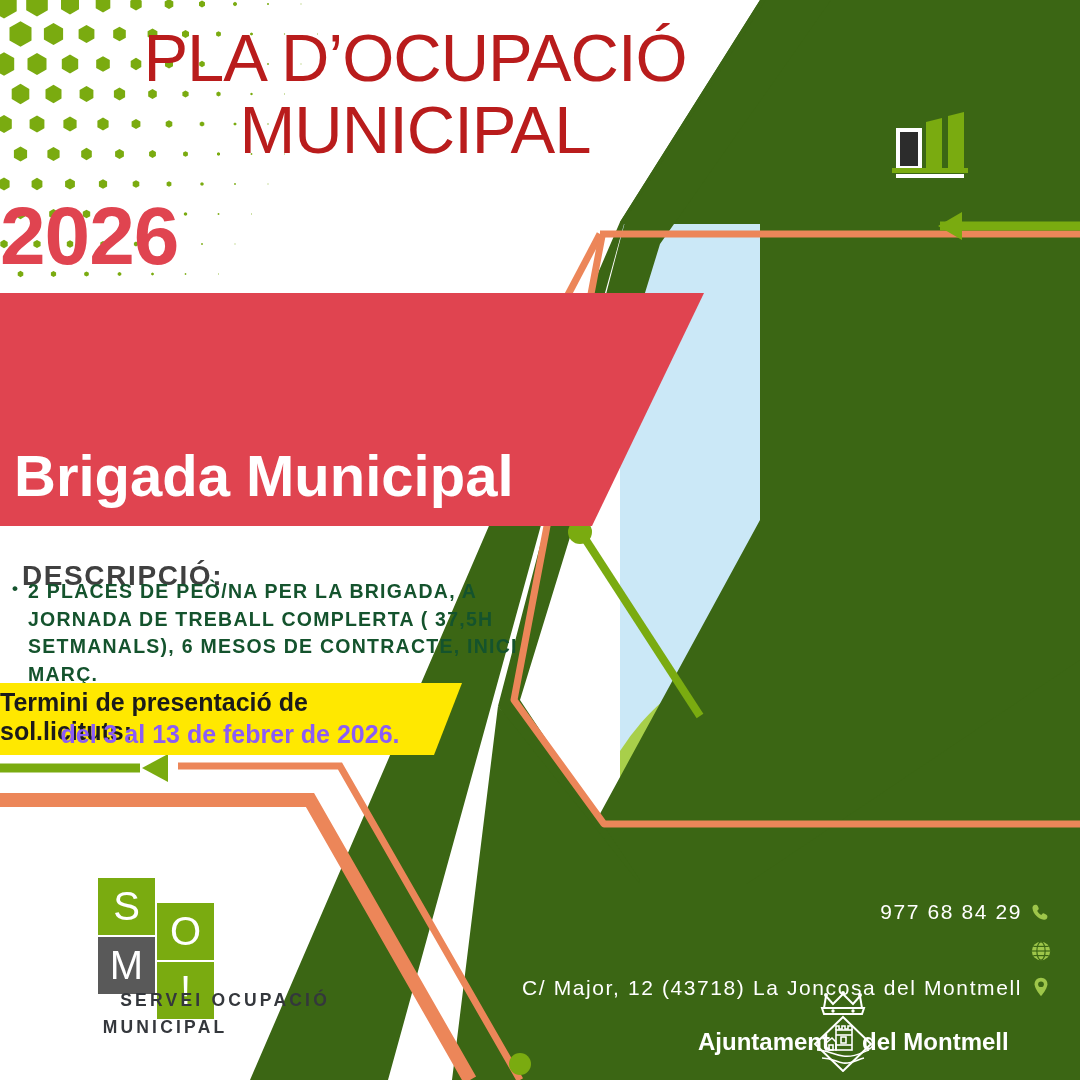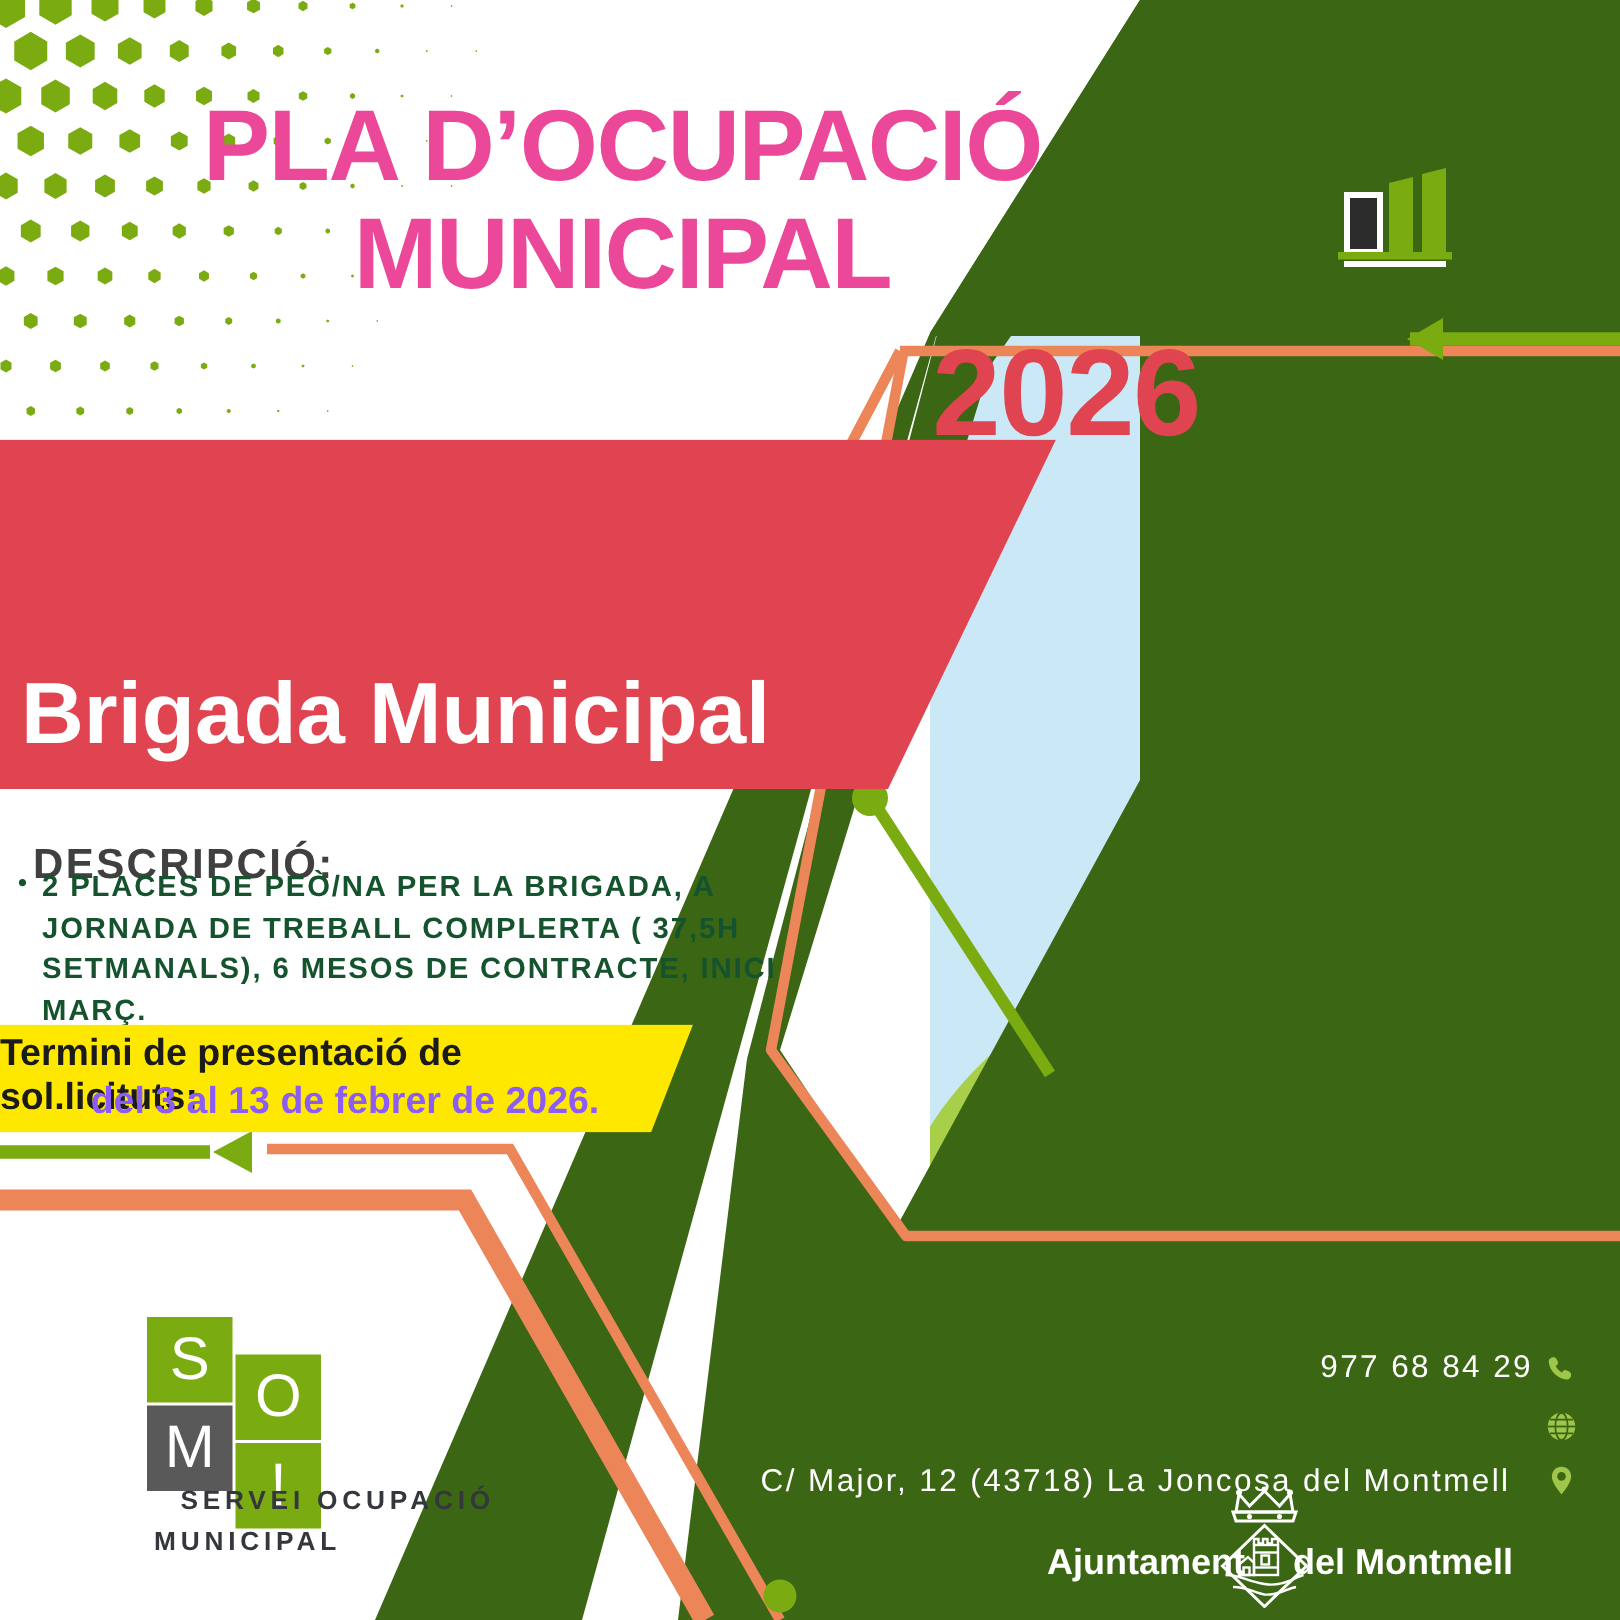--- a/index.html
+++ b/index.html
@@ -42,29 +42,27 @@
     font-size:88px;line-height:1;color:#fff;font-weight:700;
   }
   #brigada{
     position:absolute;left:14px;top:447px;
     font-size:58px;line-height:1;color:#fff;font-weight:700;
   }
 
   
   #title1{
     position:absolute;left:0;top:22px;width:830px;text-align:center;
-    font-size:67px;line-height:1.08;font-weight:700;color:#ec4899;
+    font-size:67px;line-height:1.08;font-weight:400;color:#b91c1c;
     letter-spacing:-1px;
-    margin-top:40px;
   }
   #year{
-    position:absolute;left:0;top:195px;width:800px;text-align:right;
+    position:absolute;left:0;top:195px;width:800px;text-align:left;
     font-size:82px;line-height:1;font-weight:700;color:#e04450;
     letter-spacing:-1px;
-    margin-top:27px;
   }
 
   
   #desc-title{
     position:absolute;left:22px;top:560px;
     font-size:28px;font-weight:700;color:#404040;letter-spacing:1.6px;
   }
   #desc-list{
     position:absolute;left:10px;top:578px;width:545px;
     margin:0;padding:0;list-style:none;
@@ -107,21 +105,21 @@
     font-size:17.5px;font-weight:700;letter-spacing:3.2px;color:#34373c;}
 
   
   .contact-line{
     position:absolute;text-align:right;color:#ffffff;
     font-size:21px;letter-spacing:1.6px;white-space:nowrap;
   }
   #c1{right:58px;top:862px;}
   #c2{right:58px;top:900px;}
   #c3{right:58px;top:938px;text-decoration:underline;font-size:20px;letter-spacing:.4px;}
-  #c4{right:73px;top:976px;}
+  #c4{right:58px;top:976px;}
 
   .cicon{position:absolute;width:22px;height:22px;}
   #ic-phone{right:28px;top:902px;}
   #ic-globe{right:28px;top:940px;}
   #ic-pin{right:28px;top:976px;}
 
   
   #ajt{position:absolute;left:690px;top:988px;width:330px;height:84px;}
   #ajt-left{position:absolute;left:8px;top:40px;font-size:24px;font-weight:700;color:#fff;}
   #ajt-right{position:absolute;left:172px;top:40px;font-size:24px;font-weight:700;color:#fff;}

